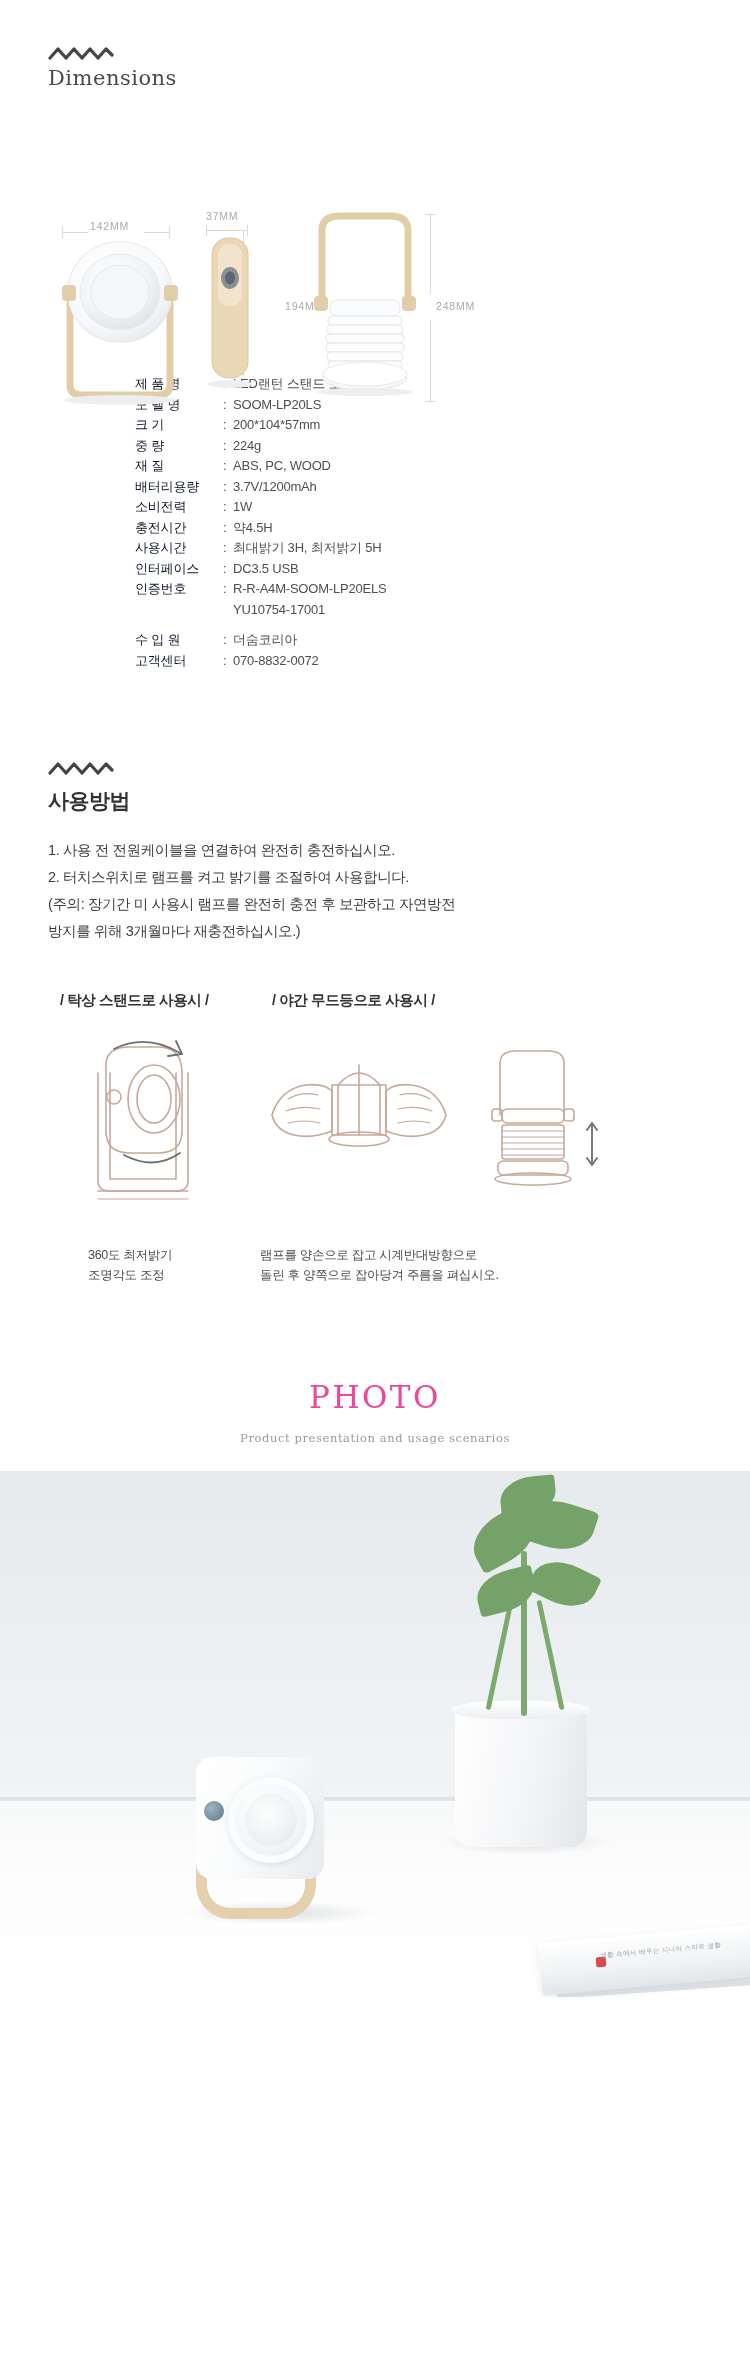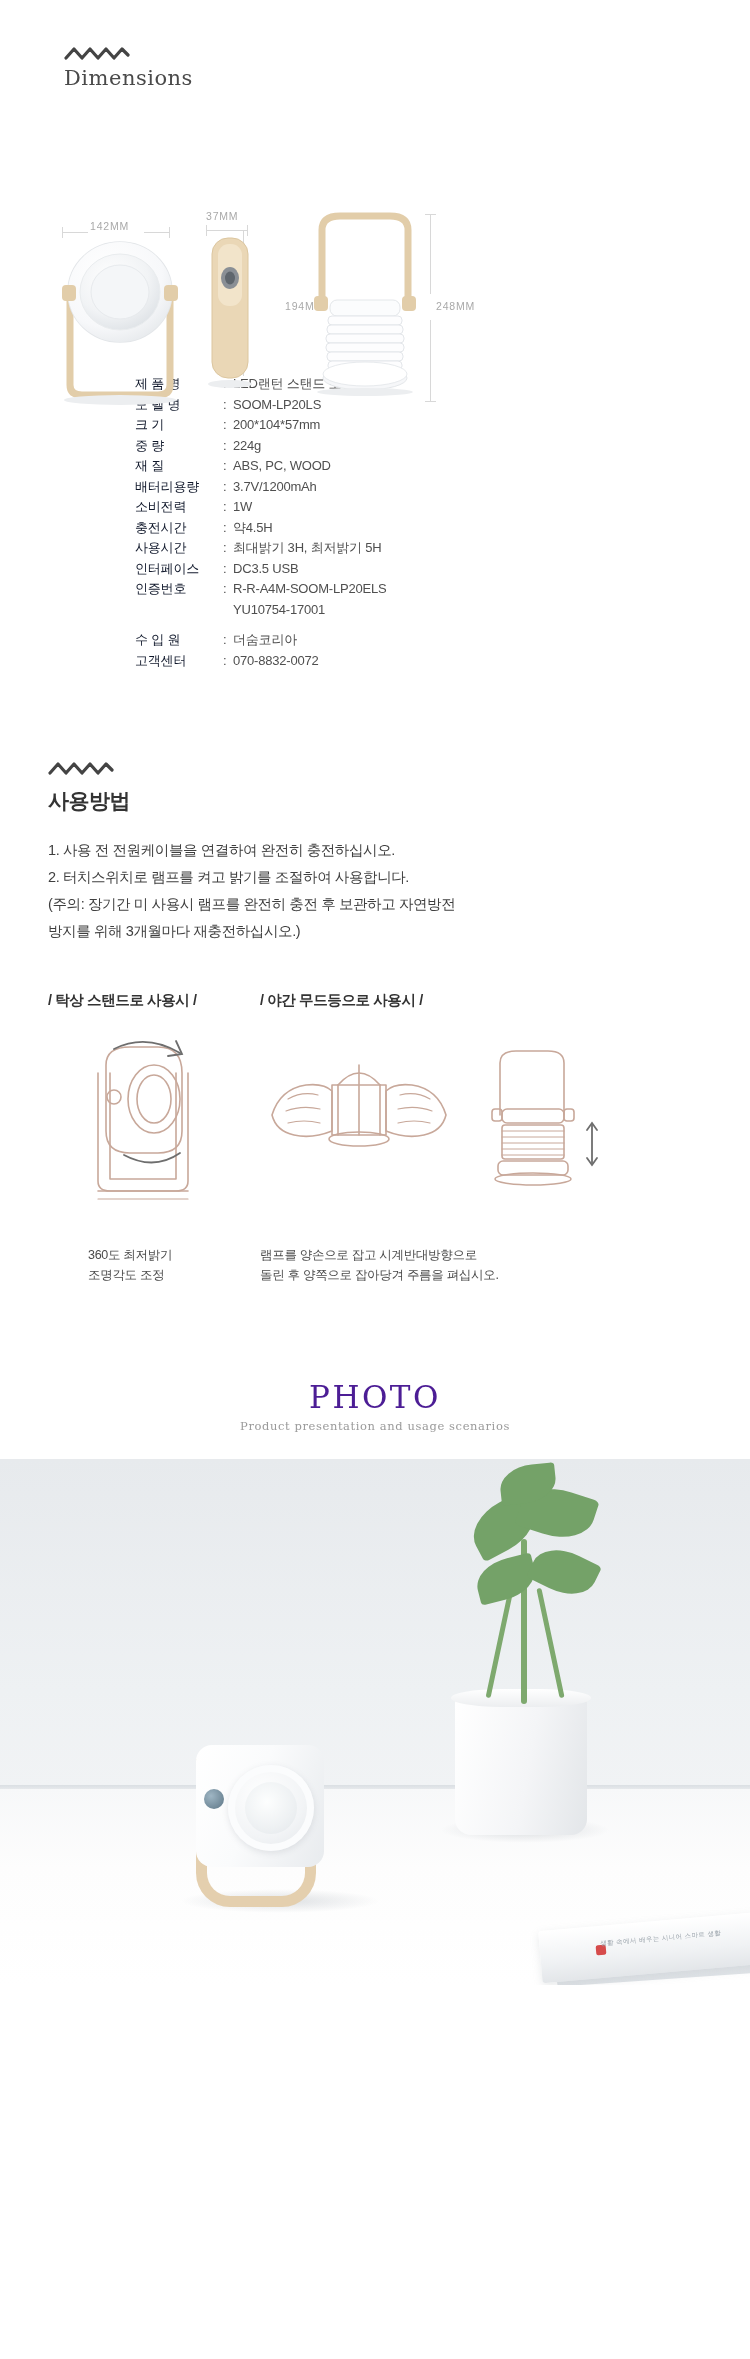--- a/index.html
+++ b/index.html
@@ -12,21 +12,21 @@
     -webkit-font-smoothing:antialiased;
   }
   .page { width:750px; position:relative; overflow:hidden; }
 
   
   .zigzag { width:66px; height:14px; }
   .zigzag svg { display:block; }
 
   
   .sec-dimensions { padding:46px 0 0 0; }
-  .dim-head { padding-left:64px; }
+  .dim-head { padding-left:48px; }
   .dim-title {
     font-family:"DejaVu Serif", serif;
     font-size:21px;
     letter-spacing:0.5px;
     color:#4a4a4a;
     margin-top:6px;
     font-weight:400;
   }
   .dim-figure { position:relative; height:232px; margin-top:22px; }
 
@@ -65,21 +65,21 @@
   }
   .usage-lines { margin-top:22px; }
   .usage-line {
     font-size:14.5px;
     color:#3f3f3f;
     line-height:27px;
     letter-spacing:-0.4px;
   }
 
   
-  .illus-heads { margin-top:46px; position:relative; height:22px; }
+  .illus-heads { margin-top:46px; position:relative; height:22px;margin-left:12px; }
   .illus-head {
     position:absolute;
     font-size:14.5px;
     font-weight:bold;
     color:#333;
     letter-spacing:-0.4px;
   }
   .illus-row { position:relative; height:210px; margin-top:16px; }
   .illus-item { position:absolute; }
   .illus-caps { position:relative; height:50px; margin-top:6px; }
@@ -90,29 +90,29 @@
     line-height:20px;
     letter-spacing:-0.3px;
   }
 
   
   .sec-photo { margin-top:84px; text-align:center; padding-bottom:26px; }
   .photo-title {
     font-family:"DejaVu Serif", serif;
     font-size:31px;
     letter-spacing:2.5px;
-    color:#4c1d95;
+    color:#ec4899;
     font-weight:400;
   }
   .photo-sub {
     font-family:"DejaVu Serif", serif;
     font-size:11.5px;
     letter-spacing:0.6px;
     color:#9a9a9a;
-    margin-top:4px;
+    margin-top:16px;
   }
 
   
   .photo-area {
     position:relative;
     width:750px;
     height:526px;
     overflow:hidden;
     background:linear-gradient(180deg,#eef0f2 0%, #e9ecef 42%, #f3f4f6 62%, #fbfbfc 100%);
   }

